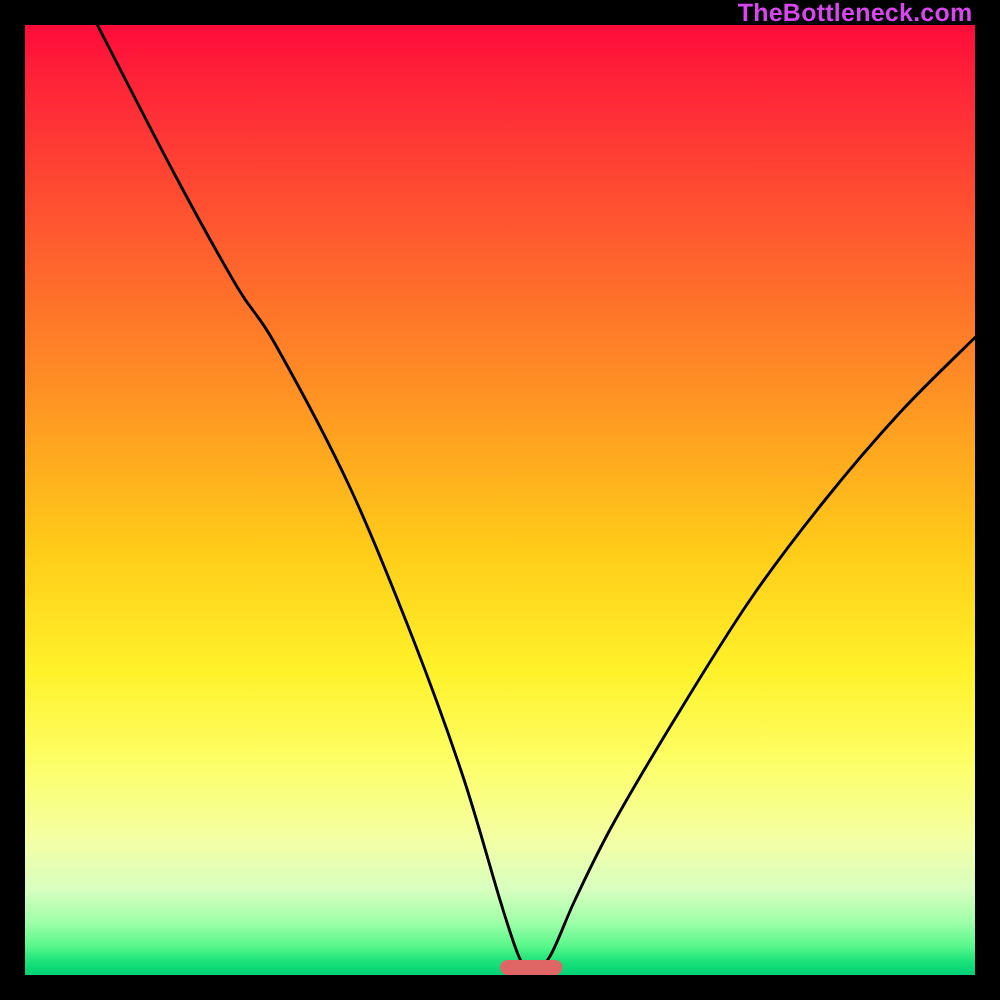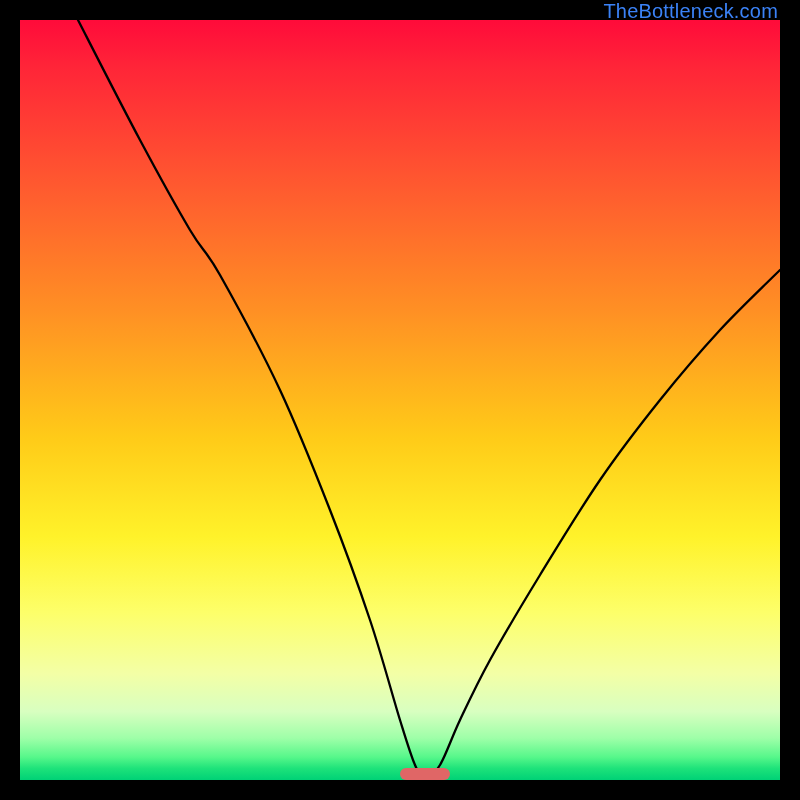--- a/index.html
+++ b/index.html
@@ -62,23 +62,23 @@
     position: absolute;
     height: 12px;
     border-radius: 6px;
     background: #e06666;
     bottom: 0px;
   }
   .watermark {
     position: absolute;
     top: 0px;
     right: 22px;
-    color: #3b82f6;
+    color: #d946ef;
     font-size: 20px;
-    font-weight: 400;
+    font-weight: 700;
     letter-spacing: 0.2px;
     user-select: none;
   }
 </style>
 </head>
 <body>
 
 <div class="frame">
 
   <div class="watermark">TheBottleneck.com</div>

